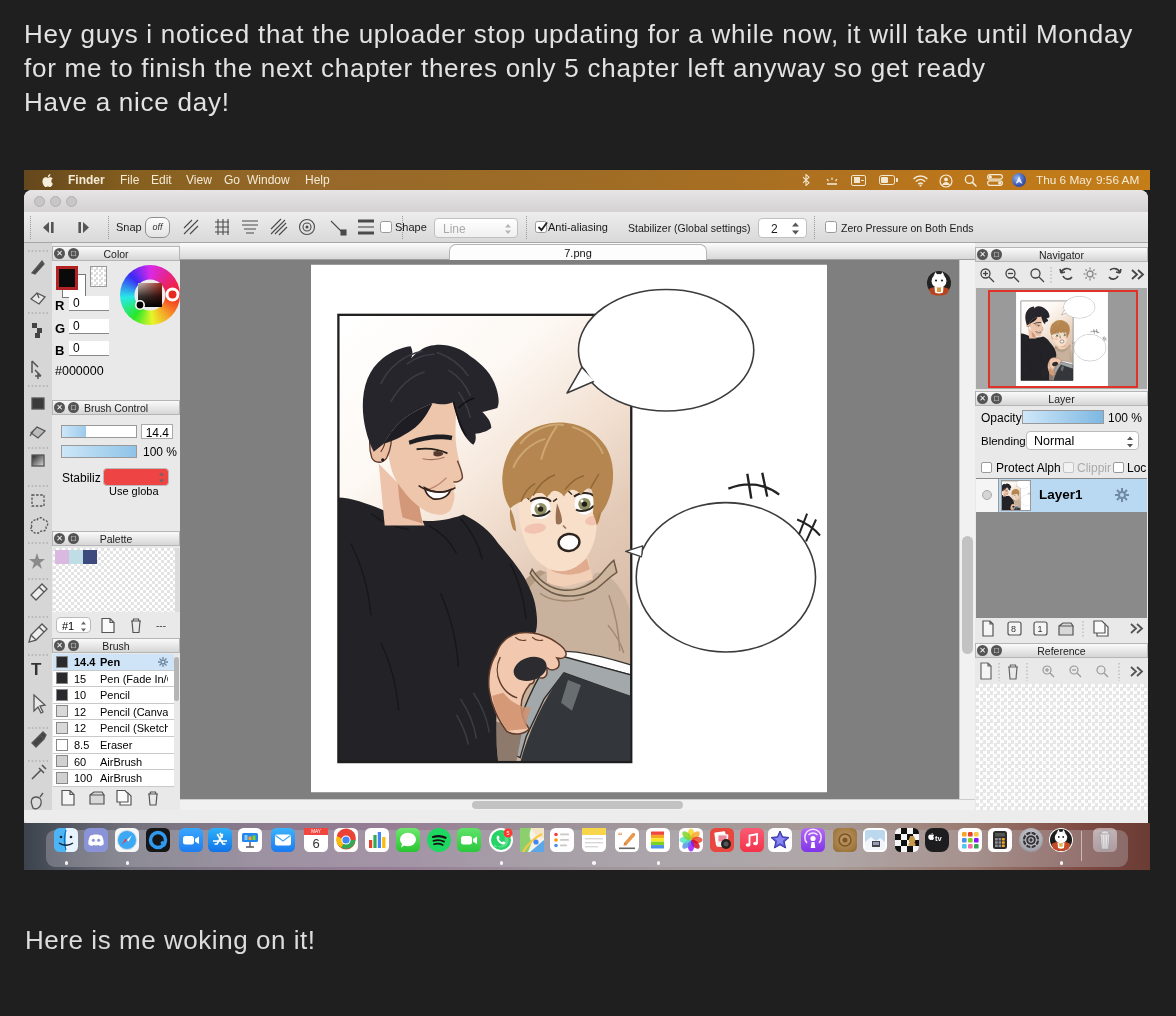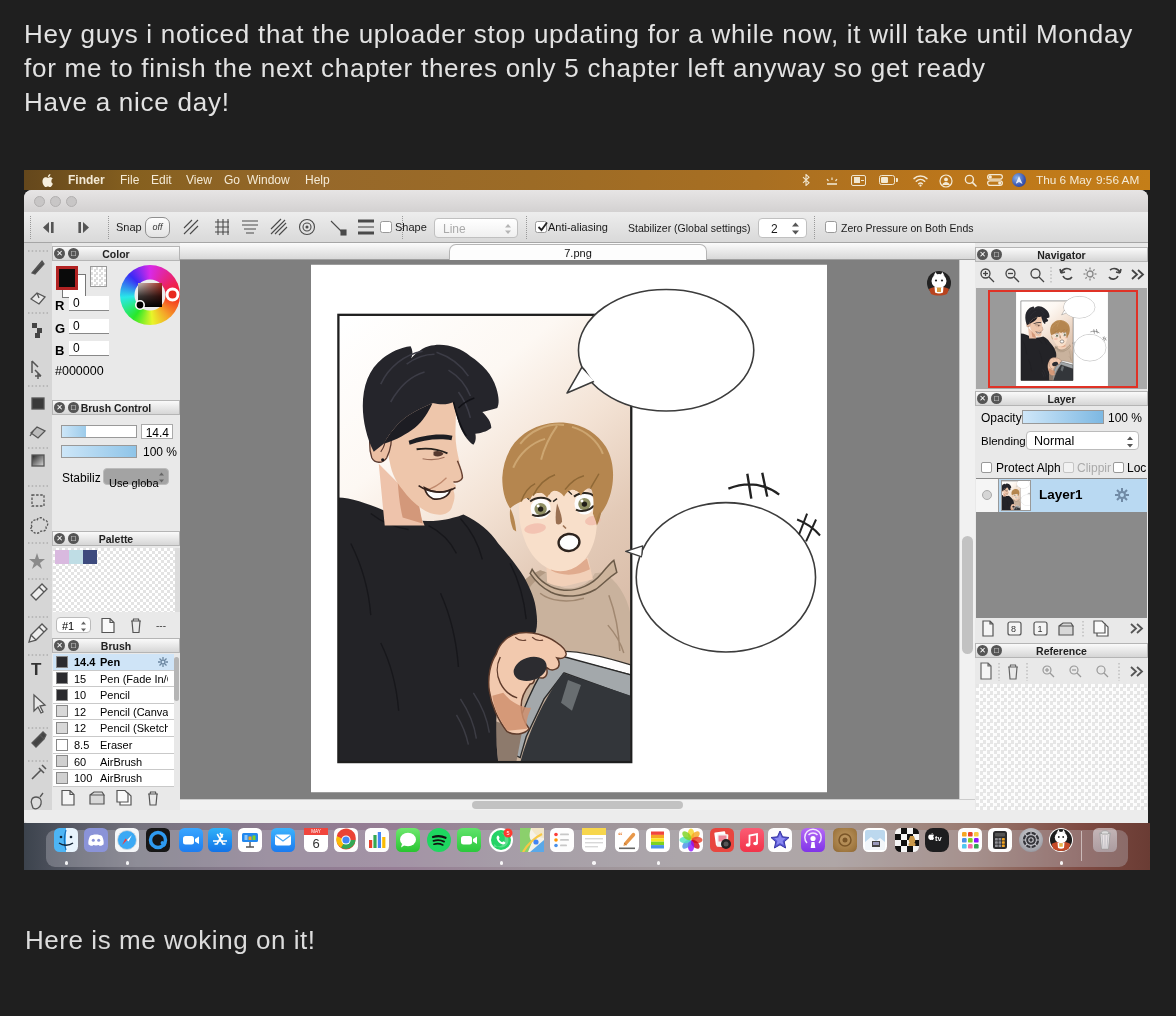--- a/index.html
+++ b/index.html
@@ -31,21 +31,21 @@
 
 #toolstrip { position:absolute; left:0; top:53px; width:28px; height:580px; background:#d6d6d6; }
 #leftpanels { position:absolute; left:28px; top:53px; width:128px; height:580px; background:#e9e9e9; }
 #canvasarea { position:absolute; left:156px; top:53px; width:795px; height:580px; background:#e0e0e0; }
 #rightpanels { position:absolute; left:951px; top:53px; width:173px; height:580px; background:#e9e9e9; }
 #winbottom { position:absolute; left:0; top:620px; width:1124px; height:13px;
   background:#ececec; border-radius:0 0 4px 4px; }
 
 .phead { position:absolute; left:0; width:100%; height:15px;
   background:linear-gradient(#fafafa,#d6d6d6); border:1px solid #b5b5b5;
-  font-size:10.5px; font-weight:bold; color:#222; text-align:center; line-height:14px; }
+  font-size:10.5px; font-weight:normal; color:#222; text-align:center; line-height:14px; }
 .pbtn { position:absolute; width:11px; height:11px; border-radius:50%; background:#555;
   color:#fff; font-size:8px; line-height:11px; text-align:center; top:2px; }
 
 #dockzone { position:absolute; left:0; top:653px; width:1126px; height:47px;
   background:linear-gradient(90deg,#3c434d 0%,#5a5c68 5%,#75737e 10%,#8d7b90 22%,#967d95 33%,#9b8f98 45%,#a39a9c 58%,#a89a96 72%,#9a7a70 84%,#7e4a42 94%,#6a3c34 100%);
 }
 #dock { position:absolute; left:22px; top:7px; width:1082px; height:37px;
   border-radius:9px; background:rgba(190,190,198,0.35); }
 .dicon { position:absolute; top:5px; width:24px; height:24px; border-radius:5.5px; }
 </style>
@@ -363,21 +363,21 @@
       <div class="phead" style="top:157px">Brush Control</div>
       <div class="pbtn" style="left:2px;top:159px">✕</div>
         <div class="pbtn" style="left:16px;top:159px">□</div>
       <div class="abs" style="left:9px;top:182px;width:76px;height:13px;background:#fff;border:1px solid #999"></div>
       <div class="abs" style="left:10px;top:183px;width:24px;height:11px;background:linear-gradient(90deg,#cde6f8,#9ccbea)"></div>
       <div class="abs" style="left:89px;top:181px;width:32px;height:15px;background:#fff;border:1px solid #aaa;font-size:12px;text-align:right;padding:1px 3px 0 0">14.4</div>
       <div class="abs" style="left:9px;top:202px;width:76px;height:13px;background:#fff;border:1px solid #999"></div>
       <div class="abs" style="left:10px;top:203px;width:74px;height:11px;background:linear-gradient(90deg,#cde6f8,#8ec4e8)"></div>
       <div class="abs" style="left:91px;top:202px;font-size:12px">100 %</div>
       <div class="abs" style="left:10px;top:228px;font-size:12px">Stabiliz</div>
-      <div class="abs" style="left:51px;top:225px;width:66px;height:17px;background:#a3a3a3;border:1px solid #bbb;border-radius:4px;font-size:11px;padding:8px 0 0 5px">Use globa
+      <div class="abs" style="left:51px;top:225px;width:66px;height:17px;background:#ef4444;border:1px solid #bbb;border-radius:4px;font-size:11px;padding:16px 0 0 5px">Use globa
         <svg style="position:absolute;right:3px;top:3px" width="7" height="11" viewBox="0 0 7 11">
             <path d="M3.5 0.5 L6 3.5 H1 Z M3.5 10.5 L1 7.5 H6 Z" fill="#666"></path>
           </svg>
       </div>
       <div class="phead" style="top:288px">Palette</div>
       <div class="pbtn" style="left:2px;top:290px">✕</div>
         <div class="pbtn" style="left:16px;top:290px">□</div>
       <div class="abs" style="left:1px;top:305px;width:122px;height:64px;background:conic-gradient(#fff 25%,#e3e3e3 0 50%,#fff 0 75%,#e3e3e3 0) 0 0/6px 6px"></div>
       <div class="abs" style="left:3px;top:307px;width:14px;height:14px;background:#d9b9df"></div>
       <div class="abs" style="left:17px;top:307px;width:14px;height:14px;background:#bfdde5"></div>

